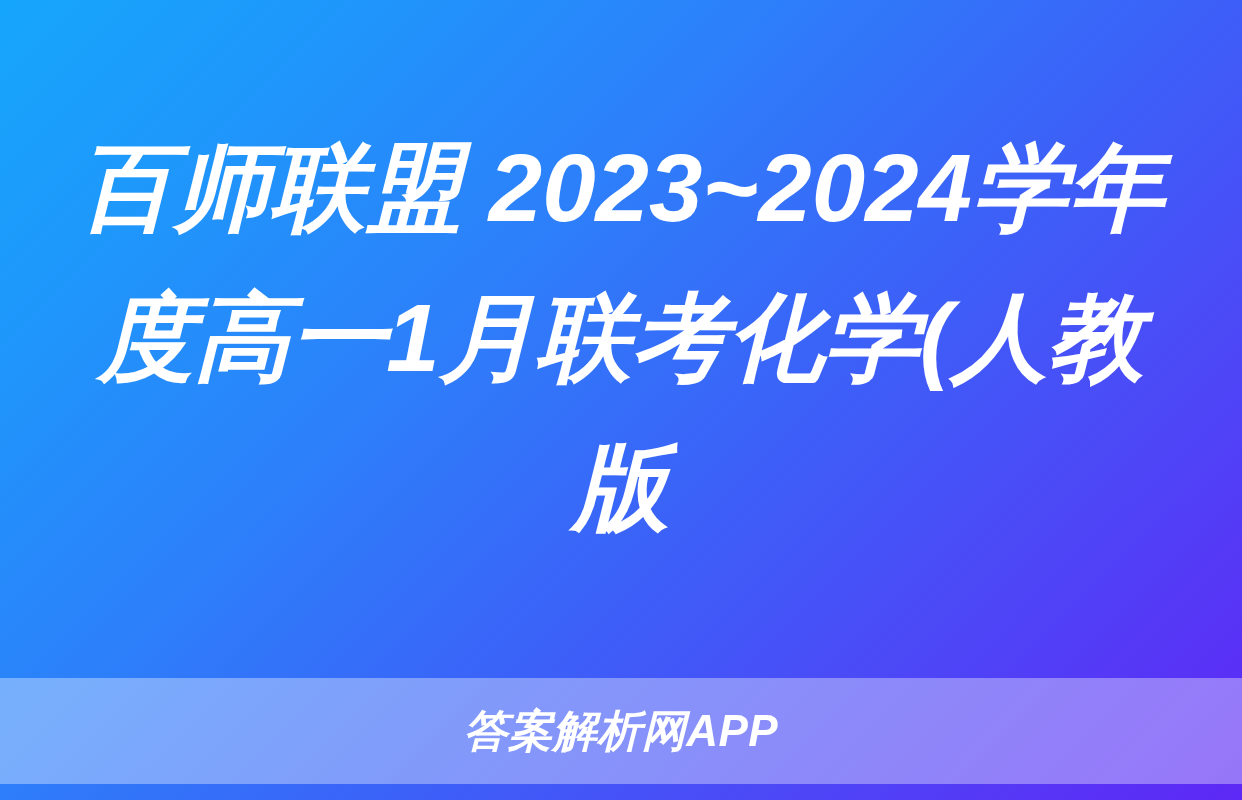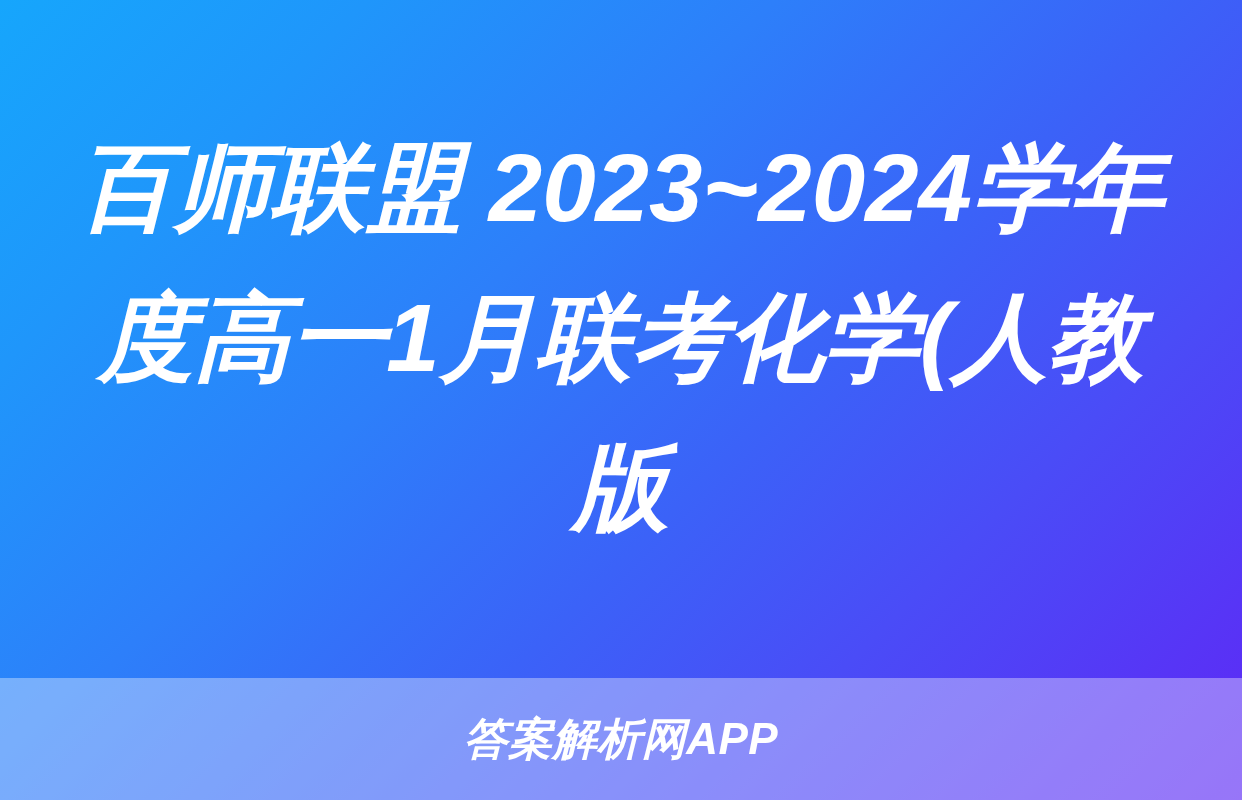--- a/index.html
+++ b/index.html
@@ -54,21 +54,21 @@
     word-break: break-all;
     text-rendering: geometricPrecision;
   }
 
   
   #watermark-band {
     position: absolute;
     left: 0;
     top: 678px;
     width: 1242px;
-    height: 122px;
+    height: 106px;
     background: rgba(255, 255, 255, 0.36);
     display: flex;
     align-items: center;
     justify-content: center;
   }
 
   #watermark-text {
     color: #ffffff;
     font-size: 44px;
     line-height: 44px;

